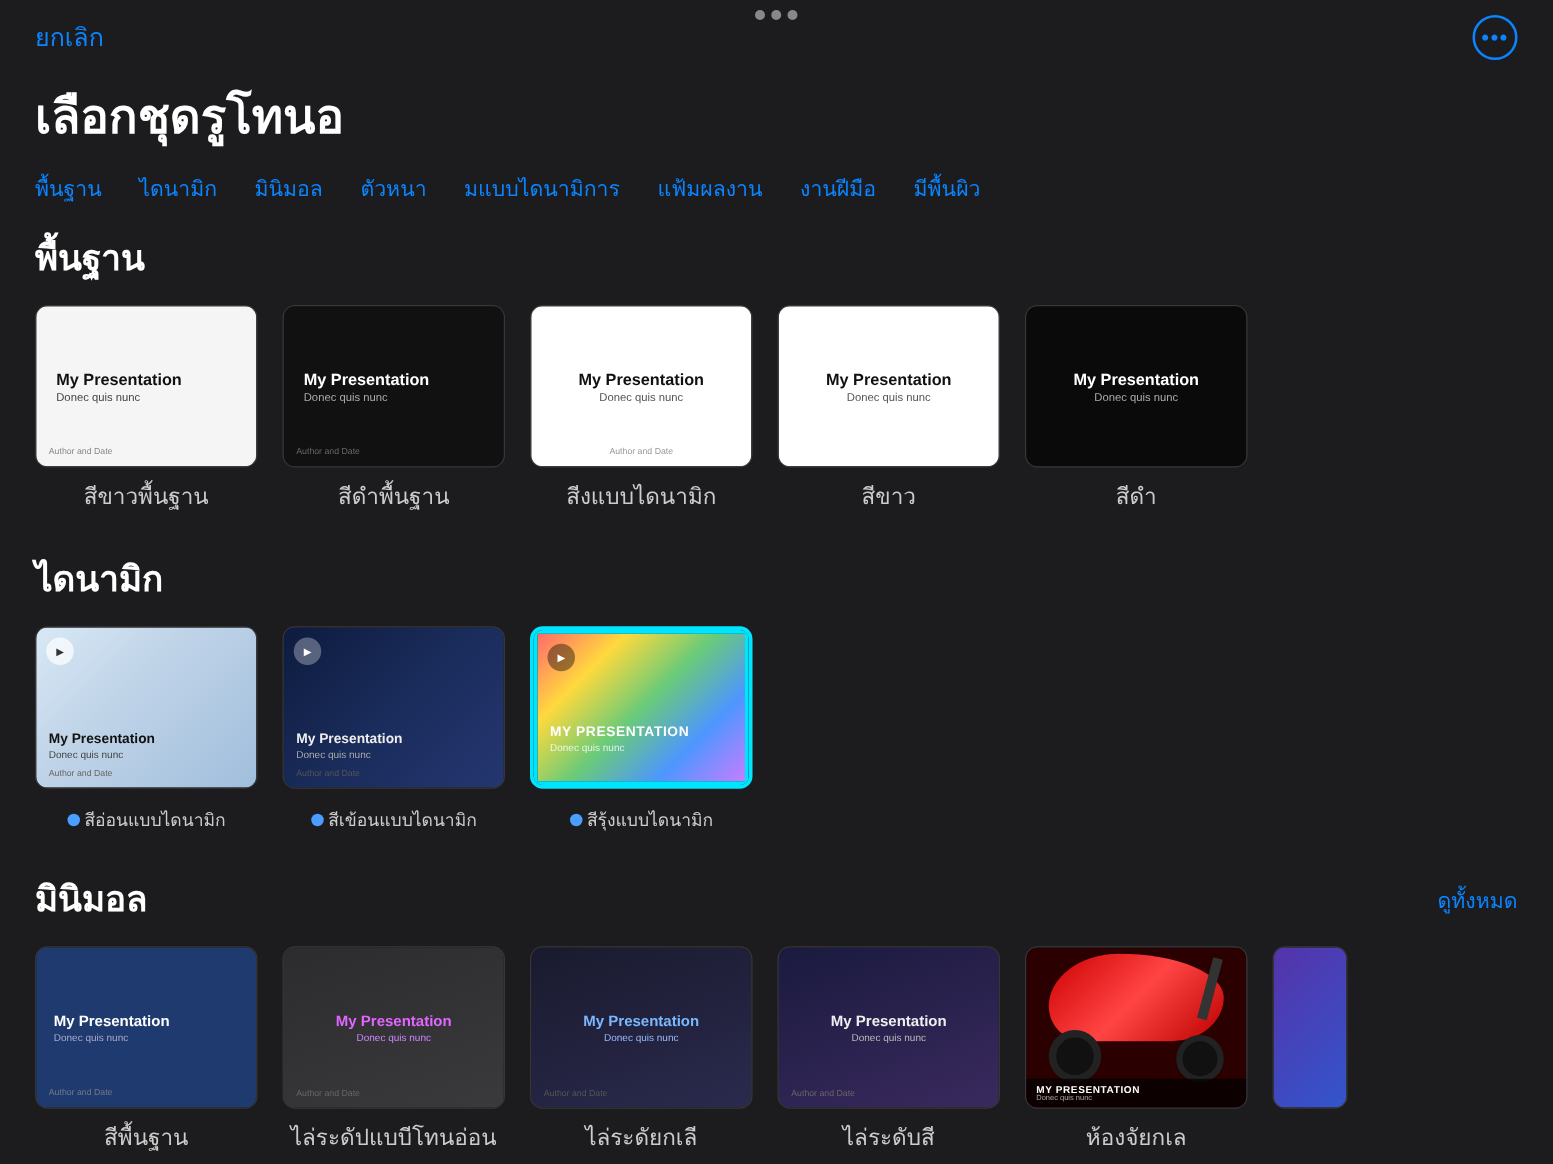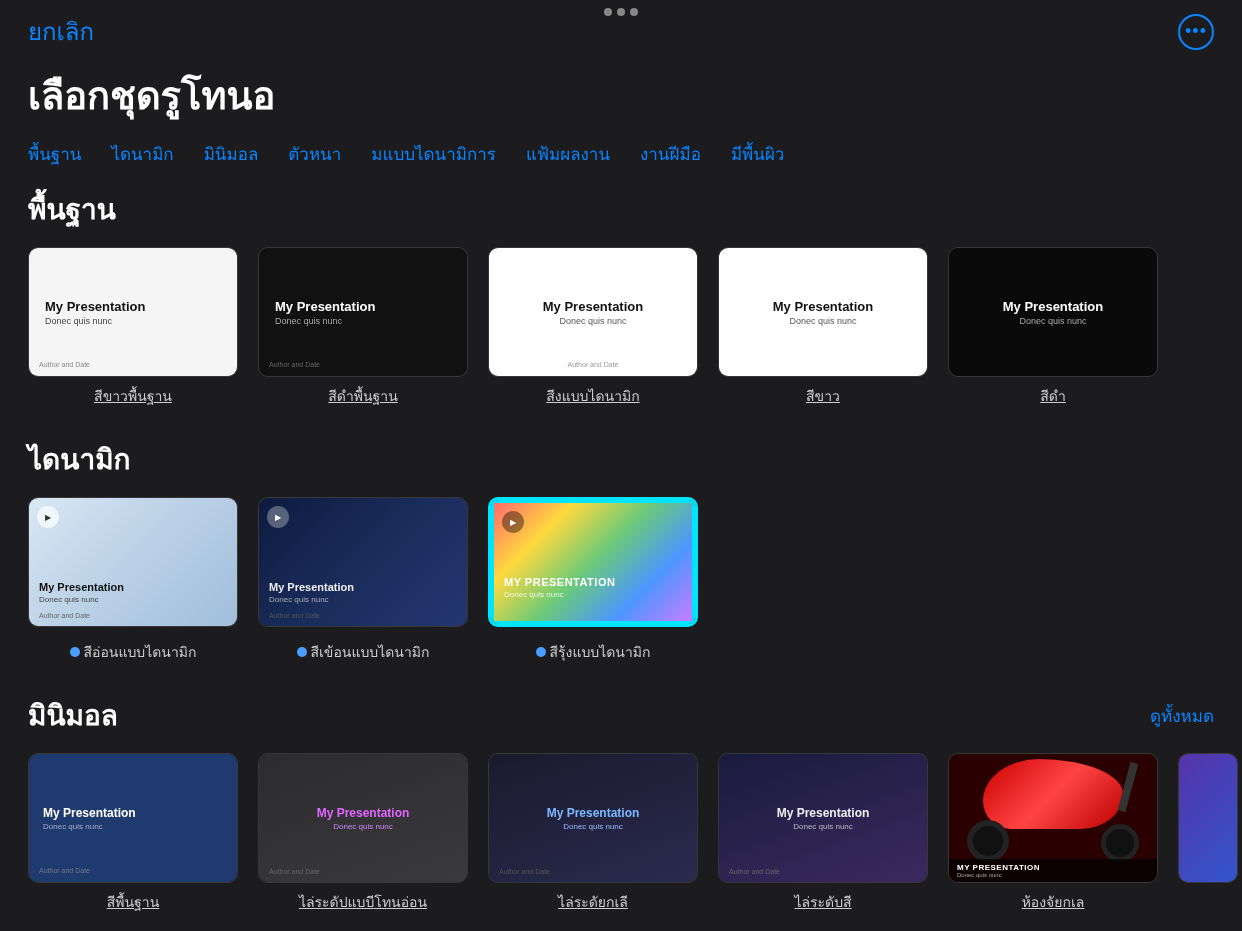--- a/index.html
+++ b/index.html
@@ -6,21 +6,21 @@
     body {
       background: #1c1c1e;
       color: #ffffff;
       font-family: -apple-system, BlinkMacSystemFont, 'Helvetica Neue', Arial, sans-serif;
       min-height: 931px;
       width: 1242px;
       overflow-x: hidden;
     }
     .cancel-btn {
       color: #0a84ff;
-      font-size: 24px;
+      font-size: 20px;
       background: none;
       border: none;
       cursor: pointer;
     }
     .dots-indicator {
       display: flex;
       gap: 5px;
       position: absolute;
       left: 50%;
       transform: translateX(-50%);
@@ -105,34 +105,33 @@
 
     .template-item {
       display: flex;
       flex-direction: column;
       align-items: center;
       cursor: pointer;
       flex-shrink: 0;
     }
 
     .template-thumb {
-      width: 210px;
+      width: 178px;
       height: 130px;
       border-radius: 10px;
       overflow: hidden;
       margin-bottom: 8px;
       position: relative;
       border: 1px solid rgba(255,255,255,0.12);
     }
 
     .template-label {
-      font-size: 14px;
+      font-size: 18px;
       color: #cccccc;
       text-align: center;
-      text-decoration: underline;
     }
 
     
     .thumb-white-basic {
       background: #f5f5f5;
       width: 100%;
       height: 100%;
       display: flex;
       flex-direction: column;
       justify-content: center;

